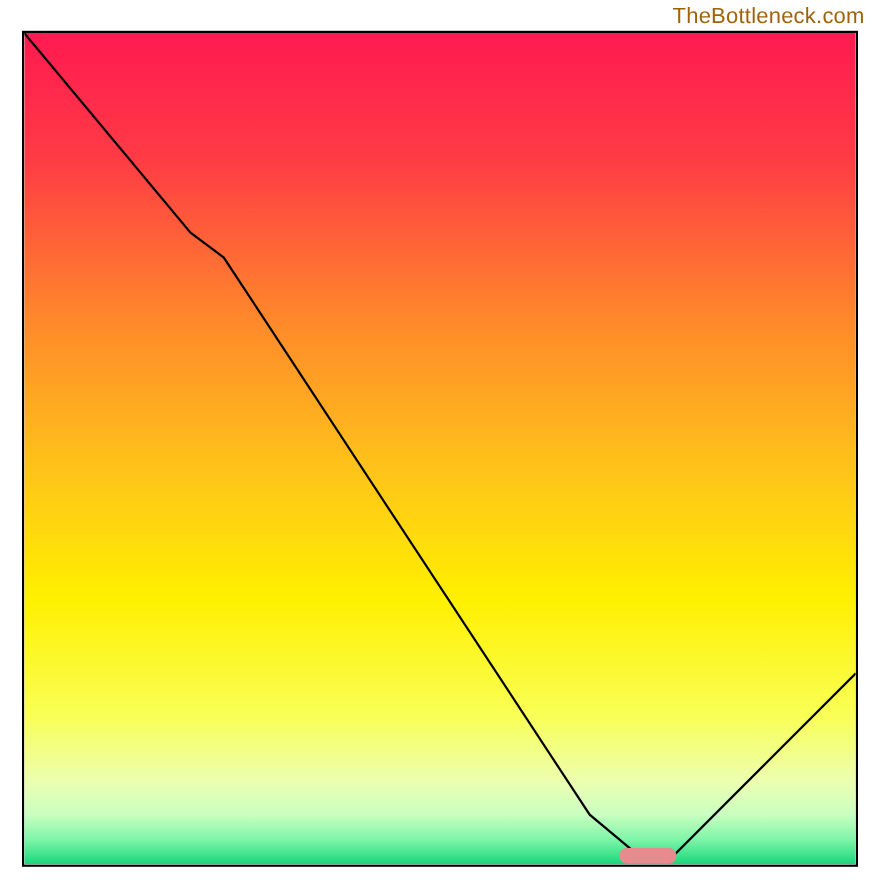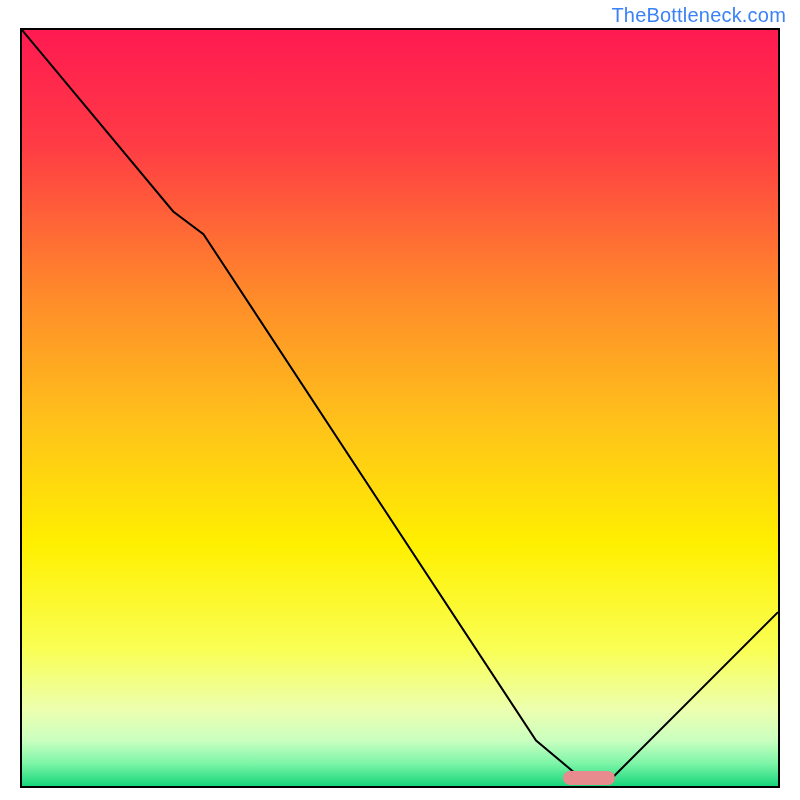--- a/index.html
+++ b/index.html
@@ -9,21 +9,21 @@
     height: 800px;
     background: #ffffff;
     position: relative;
     font-family: Arial, sans-serif;
   }
   .watermark {
     position: absolute;
     top: 4px;
     right: 14px;
     font-size: 20px;
-    color: #3b82f6;
+    color: #a16207;
     font-weight: normal;
     letter-spacing: 0.2px;
   }
   .plot-frame {
     position: absolute;
     left: 20px;
     top: 28px;
     width: 760px;
     height: 760px;
     border: 2px solid #000000;

